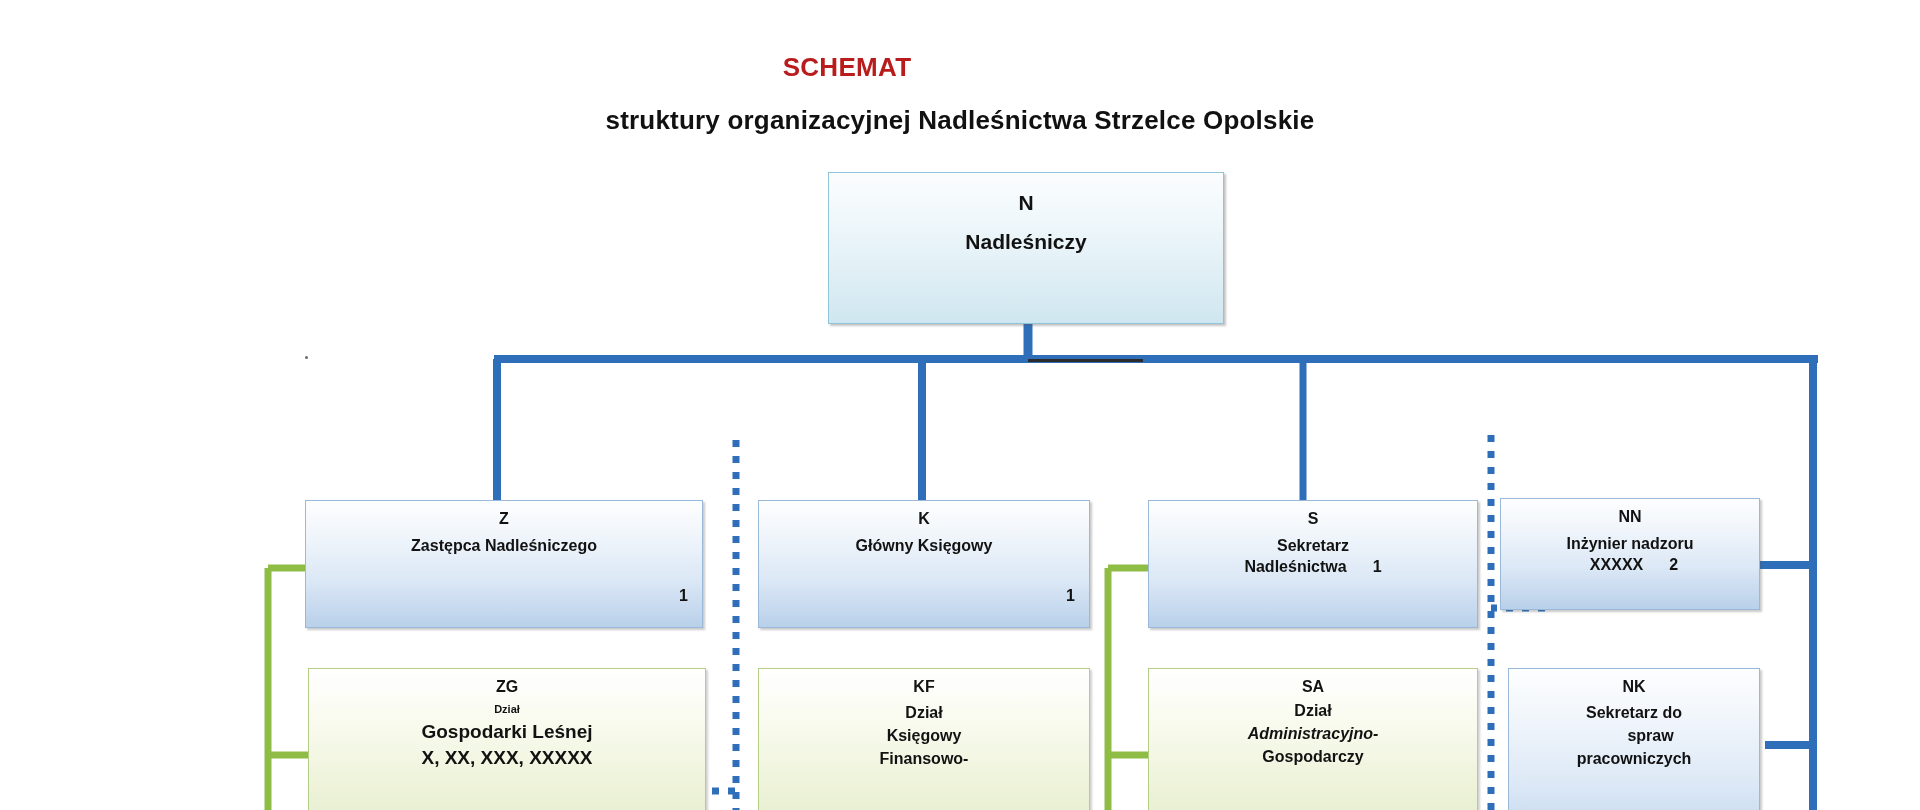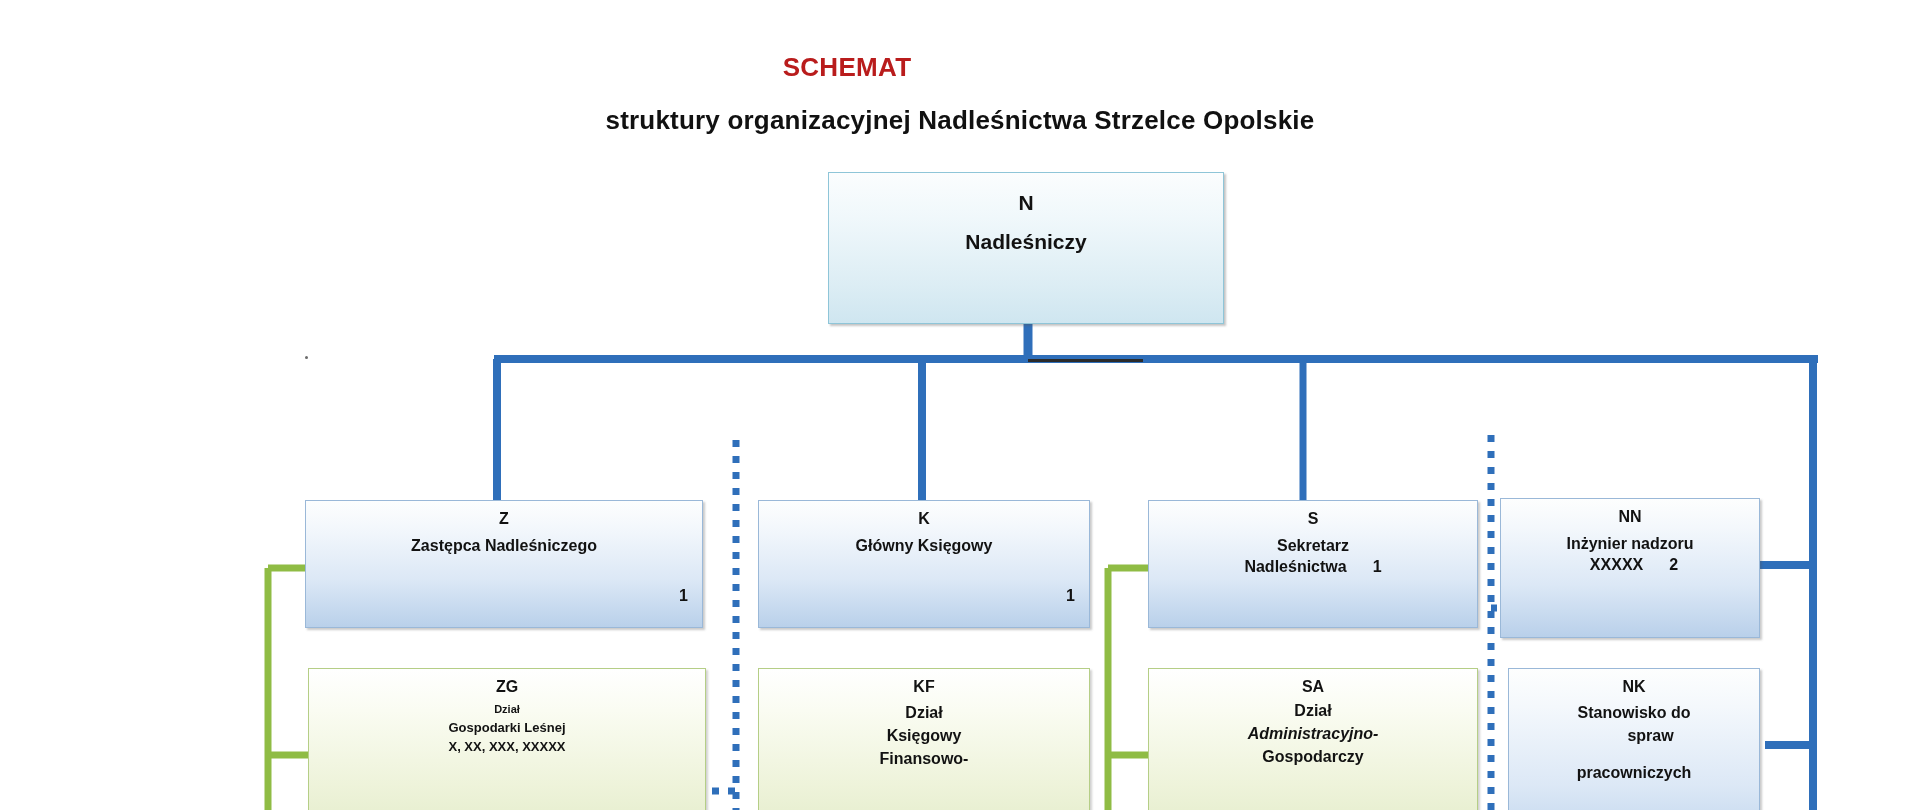--- a/index.html
+++ b/index.html
@@ -72,21 +72,21 @@
   .node.green{
     background:linear-gradient(to bottom,#ffffff 0%,#fafcf2 22%,#eef3da 62%,#dfeac4 100%);
     border:1px solid #b5ce86;
     box-shadow:2px 2px 2px rgba(90,90,90,.28);
   }
   .node.green .code{font-size:16px;padding-top:10px;}
   .node.green .name{font-size:16px;padding-top:6px;}
 
   
   .node .tiny{font-size:11px;font-weight:bold;line-height:1.25;}
-  .node .small{font-size:13px;font-weight:bold;line-height:1.25;}
+  .node .small{font-size:19px;font-weight:bold;line-height:1.25;}
 
   
   .count{
     position:absolute;right:14px;
     font-size:16px;font-weight:bold;color:#121212;
   }
   .count.inline{
     position:static;display:inline-block;margin-left:26px;right:auto;
   }
 
@@ -162,21 +162,21 @@
   </div>
 
   <div class="node blue" style="left:1148px;top:500px;width:330px;height:128px;">
     <div class="code">S</div>
     <div class="name">Sekretarz</div>
     <div class="name" style="padding-top:2px;">
       <span>Nadleśnictwa</span><span class="count inline">1</span>
     </div>
   </div>
 
-  <div class="node blue" style="left:1500px;top:498px;width:260px;height:140px;">
+  <div class="node blue" style="left:1500px;top:498px;width:260px;height:112px;">
     <div class="code">NN</div>
     <div class="name">Inżynier nadzoru</div>
     <div class="name" style="padding-top:2px;margin-left:8px;">
       <span>XXXXX</span><span class="count inline">2</span>
     </div>
   </div>
 
   <div class="node green" style="left:308px;top:668px;width:398px;height:190px;">
     <div class="code">ZG</div>
     <div class="tiny" style="padding-top:7px;">Dział</div>
@@ -193,18 +193,18 @@
 
   <div class="node green" style="left:1148px;top:668px;width:330px;height:190px;">
     <div class="code">SA</div>
     <div class="name" style="padding-top:6px;">Dział</div>
     <div class="name" style="padding-top:4px;font-style:italic;">Administracyjno-</div>
     <div class="name" style="padding-top:4px;">Gospodarczy</div>
   </div>
 
   <div class="node blue" style="left:1508px;top:668px;width:252px;height:190px;">
     <div class="code">NK</div>
-    <div class="name" style="padding-top:8px;">Stanowisko do</div>
+    <div class="name" style="padding-top:8px;">Sekretarz do</div>
     <div class="name" style="padding-top:4px;margin-left:33px;">spraw</div>
-    <div class="name" style="padding-top:4px;margin-top:14px;">pracowniczych</div>
+    <div class="name" style="padding-top:4px;">pracowniczych</div>
   </div>
 
 </div>
 
 </body></html>

